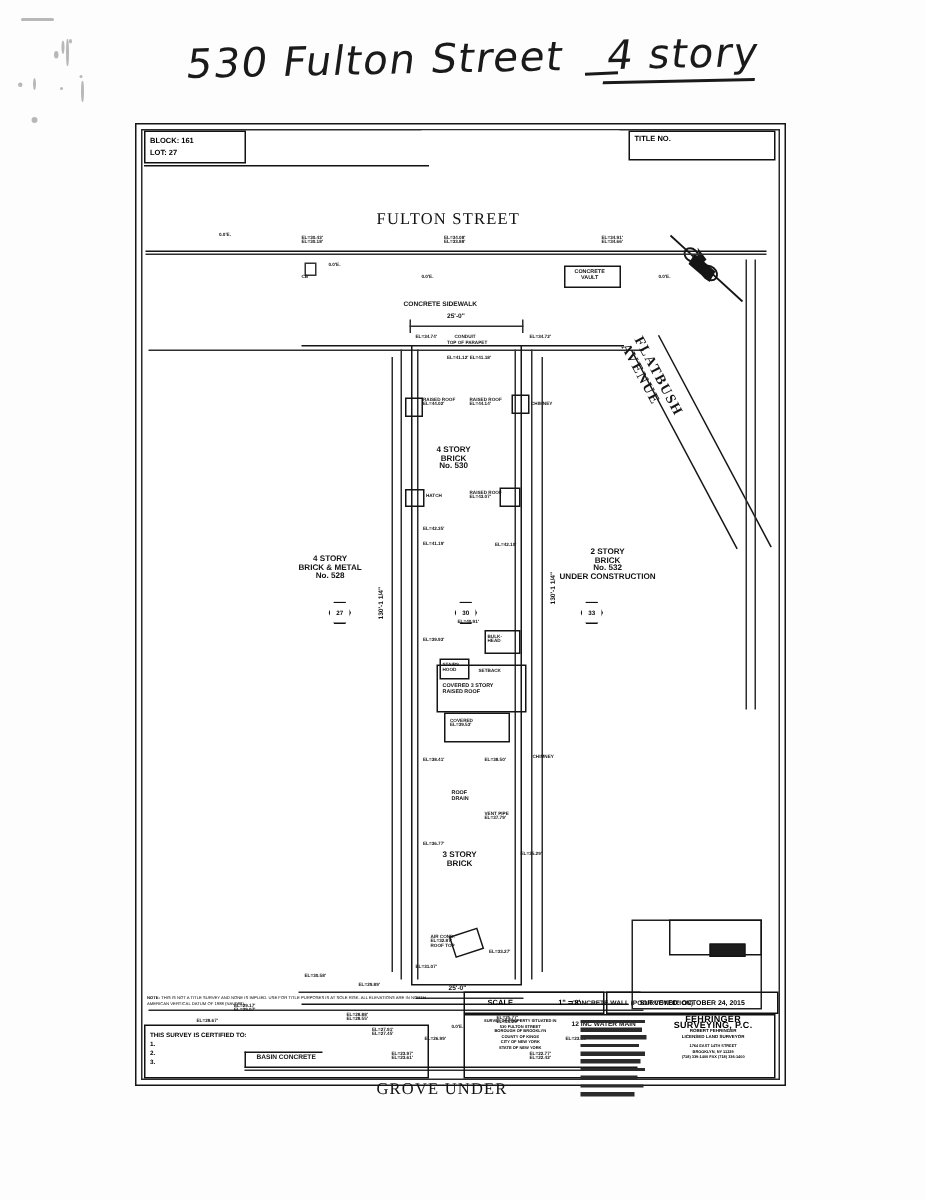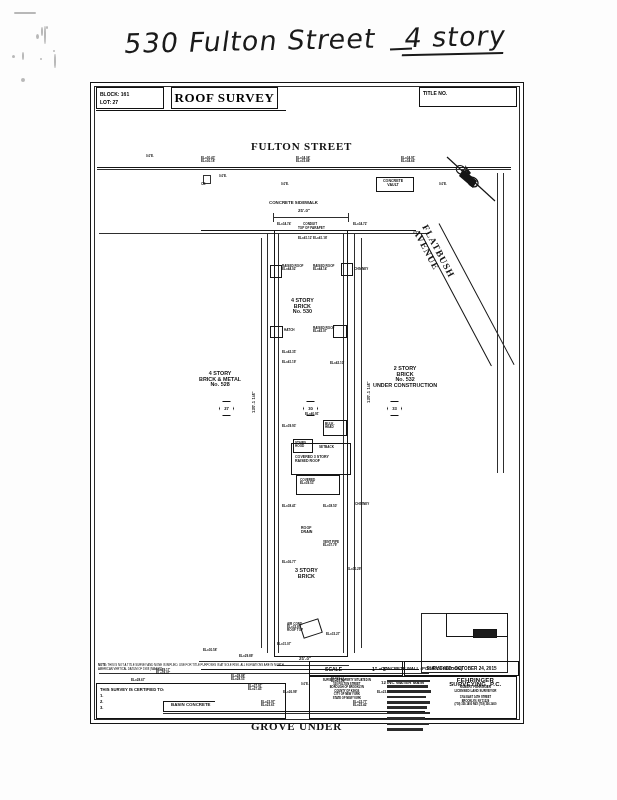--- a/index.html
+++ b/index.html
@@ -61,21 +61,21 @@
 
   .lbl{
     position:absolute;font-family:"Liberation Sans",sans-serif;
     color:#121212;white-space:nowrap;line-height:1.05;
   }
   .tiny{font-size:3.1px;font-weight:bold;}
   .tiny2{font-size:3.6px;font-weight:bold;}
   .sm{font-size:4.4px;font-weight:bold;}
   .md{font-size:5.4px;font-weight:bold;}
   .street{
-    font-family:"Liberation Serif",serif;font-size:11px;font-weight:bold;
+    font-family:"Liberation Serif",serif;font-size:11px;font-weight:normal;
     letter-spacing:0.8px;
   }
 
   .hline{position:absolute;height:1.1px;background:#151515;}
   .vline{position:absolute;width:1.1px;background:#151515;}
   .thin{background:#2e2e2e;height:0.7px;}
   .vthin{background:#2e2e2e;width:0.7px;}
   .box{position:absolute;border:0.9px solid #151515;}
   .boxthin{position:absolute;border:0.6px solid #333;}
 
@@ -154,21 +154,20 @@
   </div>
   <div class="hw-dash"></div>
 
   <div class="sheet">
     <div class="sheet-inner"></div>
 
     <div class="tb-block">
       <div>BLOCK: 161</div>
       <div>LOT: 27</div>
     </div>
-    <div class="tb-roof">ROOF SURVEY</div>
     <div class="tb-mid"></div>
     <div class="tb-title">TITLE NO.</div>
     <div class="tb-underline"></div>
 
     <div class="draw">
 
       <div class="north">
         <svg width="60" height="50" viewBox="0 0 60 50">
           <line x1="4" y1="2" x2="52" y2="46" stroke="#151515" stroke-width="1.2"></line>
           <ellipse cx="18" cy="15" rx="5" ry="4" fill="none" stroke="#151515" stroke-width="1.3" transform="rotate(40 18 15)"></ellipse>

